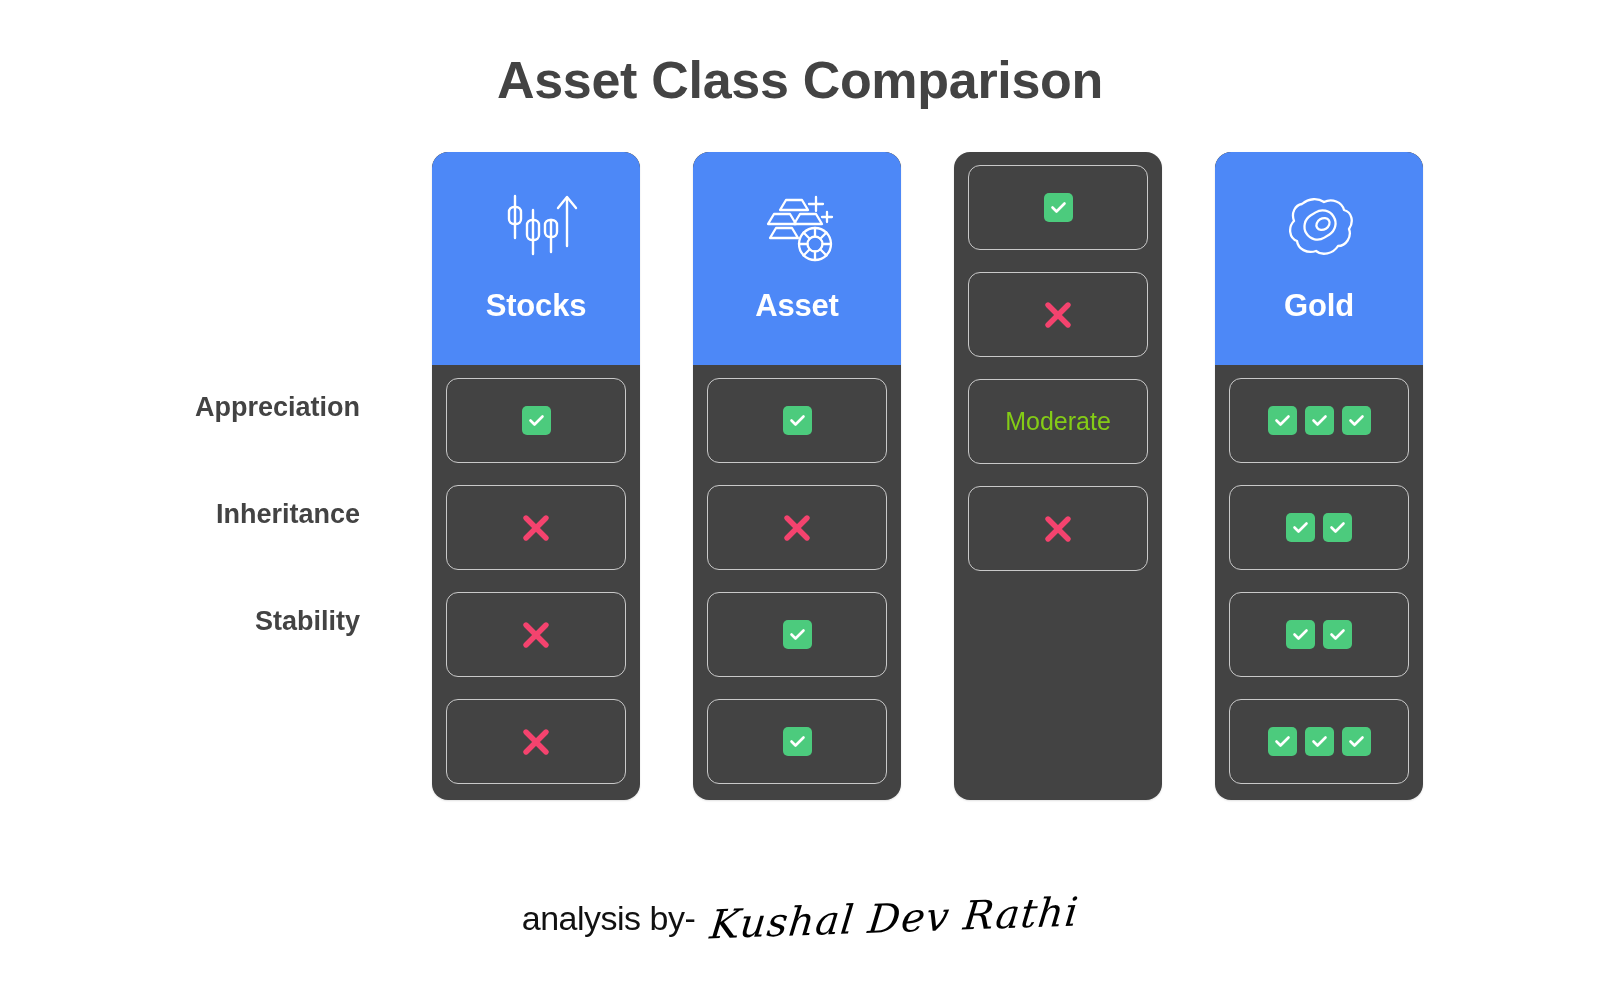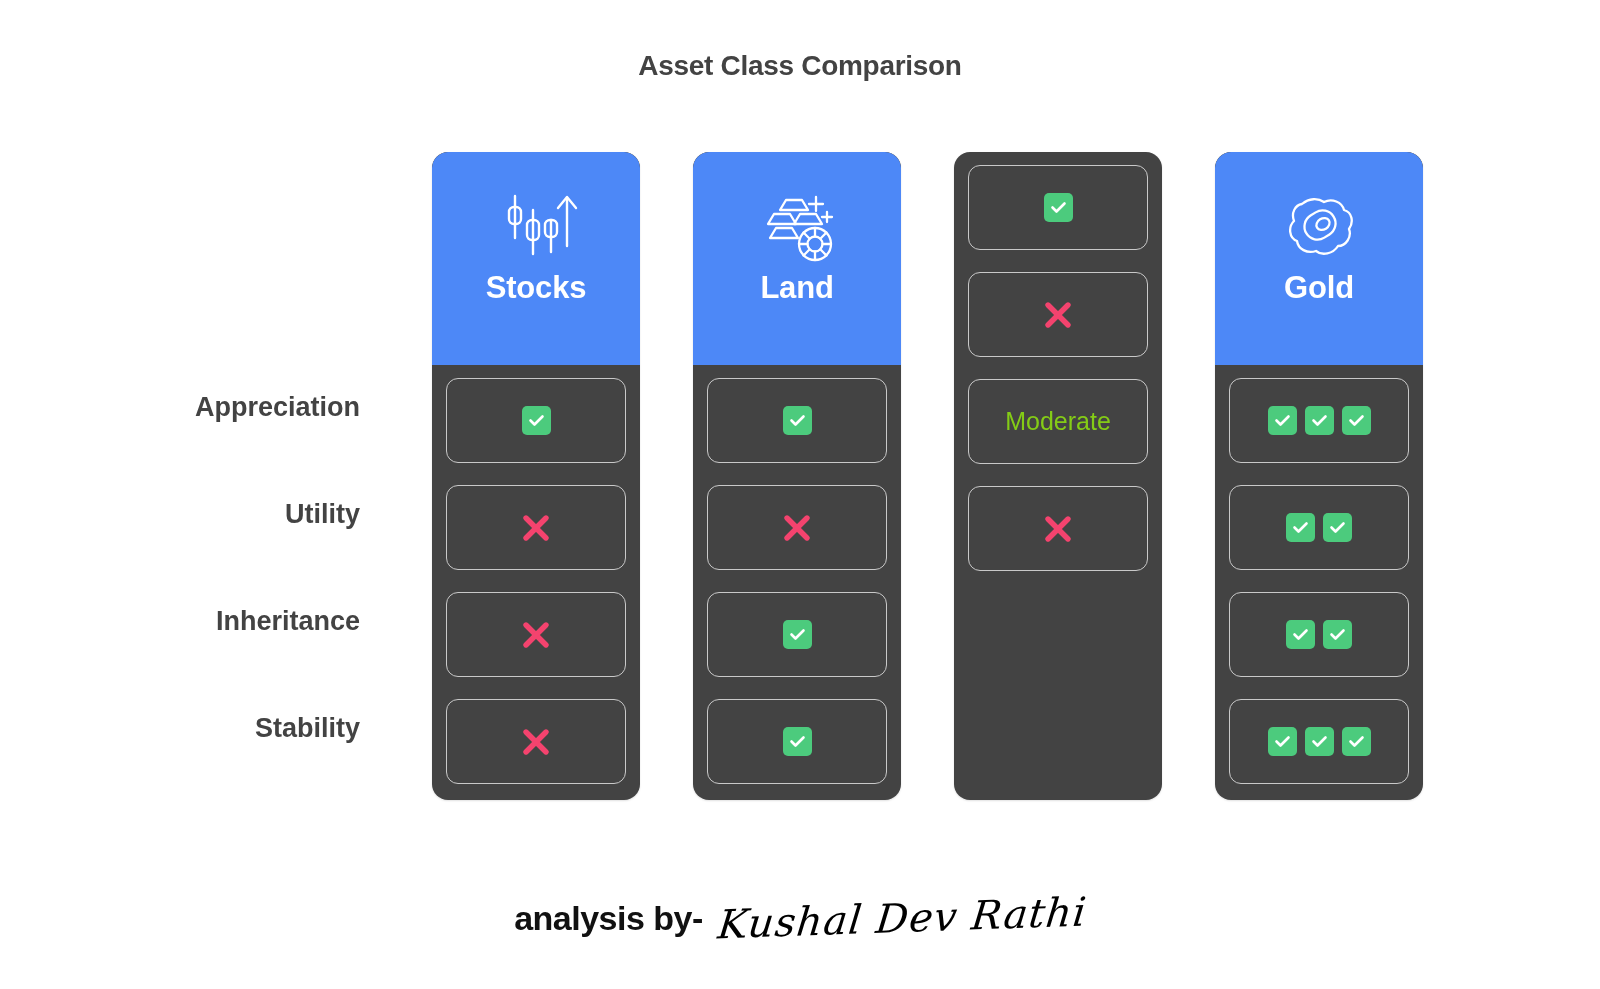--- a/index.html
+++ b/index.html
@@ -13,21 +13,21 @@
     position: relative;
   }
 
   
   .page-title {
     position: absolute;
     top: 50px;
     left: 0;
     width: 1600px;
     text-align: center;
-    font-size: 28px;
+    font-size: 52px;
     font-weight: bold;
     color: #434343;
     letter-spacing: -0.3px;
   }
 
   
   .matrix {
     position: absolute;
     top: 152px;
     left: 0;
@@ -90,20 +90,21 @@
   .col-icon {
     width: 86px;
     height: 86px;
     display: flex;
     align-items: center;
     justify-content: center;
   }
   .col-icon svg { display: block; }
 
   .col-title {
+    margin-top: 18px;
     font-size: 31px;
     font-weight: bold;
     color: #ffffff;
     letter-spacing: -0.2px;
   }
 
   .col-body {
     flex: 1;
     padding: 13px 14px 16px 14px;
     display: flex;
@@ -158,21 +159,21 @@
     left: 0;
     width: 1600px;
     display: flex;
     align-items: center;
     justify-content: center;
     gap: 16px;
   }
   .footer-label {
     font-size: 34px;
     color: #111111;
-    font-weight: bold;
+    font-weight: normal;
     letter-spacing: -0.5px;
   }
   .signature {
     font-family: "DejaVu Serif", serif;
     font-style: italic;
     font-size: 40px;
     color: #000000;
     transform: skewX(-8deg) rotate(-2deg);
     letter-spacing: 1px;
     white-space: nowrap;
@@ -180,21 +181,20 @@
 </style>
 </head>
 <body>
 
 <div class="page-title">Asset Class Comparison</div>
 
 <div class="matrix">
 
   <div class="row-labels">
       <div class="row-label">Appreciation</div>
-      <div class="row-label">Utility</div>
       <div class="row-label">Inheritance</div>
       <div class="row-label">Stability</div>
     </div>
 
   <div class="columns">
       <div class="column">
         <div class="col-header">
           <div class="col-icon">
     <svg width="86" height="86" viewBox="0 0 86 86" fill="none" stroke="#ffffff" stroke-width="2.4" stroke-linecap="round" stroke-linejoin="round">
       <line x1="22" y1="12" x2="22" y2="54"></line>
@@ -260,21 +260,21 @@
       <line x1="61" y1="44" x2="61" y2="52.5"></line>
       <line x1="61" y1="67.5" x2="61" y2="76"></line>
       <line x1="45" y1="60" x2="53.5" y2="60"></line>
       <line x1="68.5" y1="60" x2="77" y2="60"></line>
       <line x1="49.5" y1="48.5" x2="55.7" y2="54.7"></line>
       <line x1="66.3" y1="65.3" x2="72.5" y2="71.5"></line>
       <line x1="72.5" y1="48.5" x2="66.3" y2="54.7"></line>
       <line x1="55.7" y1="65.3" x2="49.5" y2="71.5"></line>
     </svg>
           </div>
-          <div class="col-title">Land</div>
+          <div class="col-title">Asset</div>
         </div>
         <div class="col-body">
           <div class="cell">
             <span class="chk">
               <svg width="19" height="19" viewBox="0 0 19 19" fill="none" stroke="#ffffff" stroke-width="2.6" stroke-linecap="round" stroke-linejoin="round">
    <polyline points="3.5,9.5 7.5,13.5 15.5,5.5"></polyline>
               </svg>
             </span>
           </div>
           <div class="cell">

